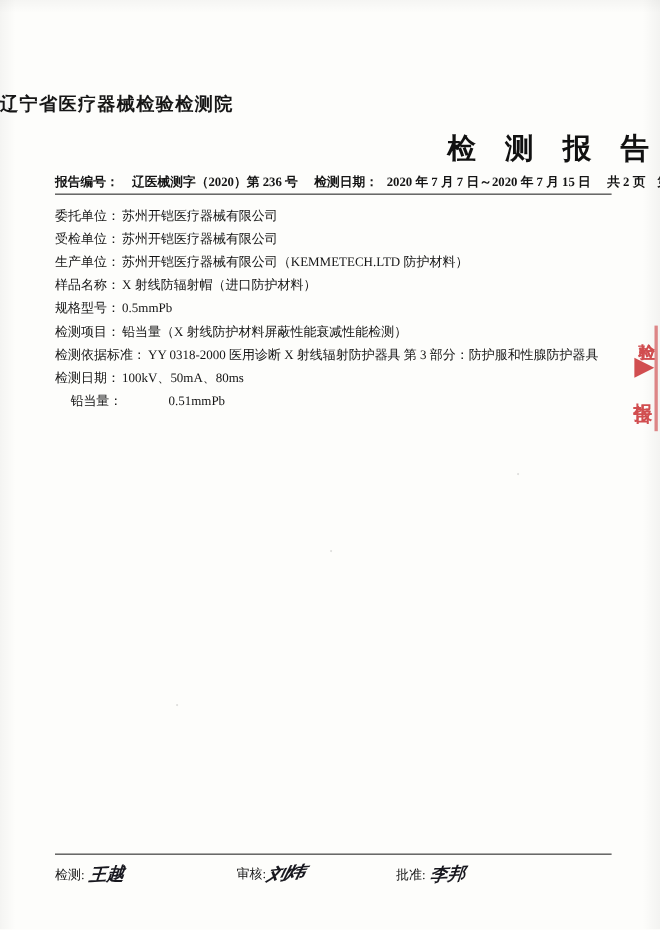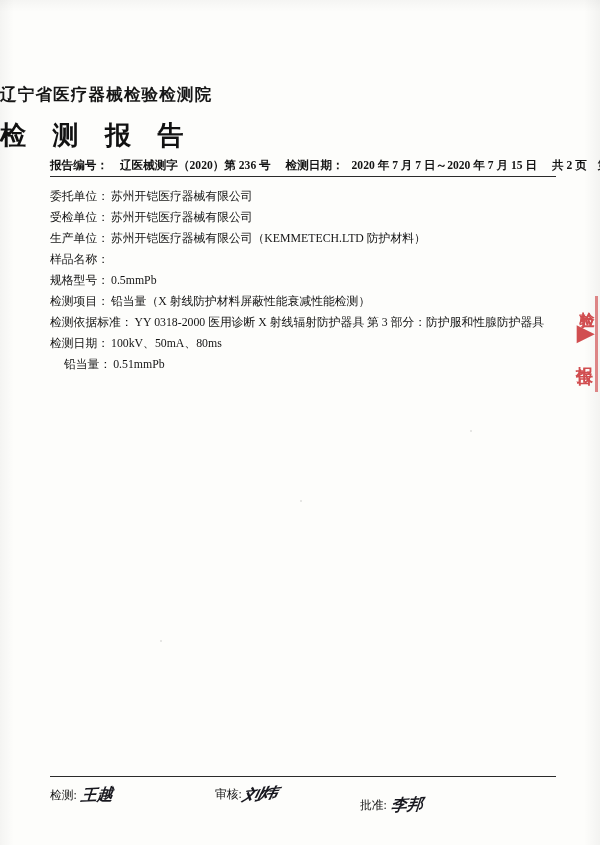--- a/index.html
+++ b/index.html
@@ -41,21 +41,21 @@
     font-size: 16.5px;
     font-weight: bold;
     letter-spacing: 1.2px;
     color: #161616;
   }
   .doc-title {
     position: absolute;
     top: 118px;
     left: 0;
     right: 0;
-    text-align: left;
+    text-align: right;
     font-size: 26px;
     font-weight: bold;
     letter-spacing: 10px;
     color: #111111;
   }
 
   .meta-line {
     position: absolute;
     top: 158px;
     left: 50px;
@@ -115,21 +115,21 @@
   }
   .sig {
     position: absolute;
     font-size: 11.8px;
     color: #141414;
     display: flex;
     align-items: center;
   }
   .sig.s1 { left: 0; top: 6px; }
   .sig.s2 { left: 165px; top: 6px; }
-  .sig.s3 { left: 310px; top: 16px; }
+  .sig.s3 { left: 310px; top: 6px; }
   .sig .hand {
     font-family: "Liberation Serif", serif;
     font-style: italic;
     font-weight: bold;
     font-size: 16px;
     color: #18181f;
     margin-left: 4px;
     transform: skewX(-8deg) rotate(-3deg);
     display: inline-block;
   }
@@ -210,20 +210,21 @@
       <span class="value">苏州开铠医疗器械有限公司</span>
     </div>
 
     <div class="field">
       <span class="label">生产单位：</span>
       <span class="value">苏州开铠医疗器械有限公司（KEMMETECH.LTD 防护材料）</span>
     </div>
 
     <div class="field">
       <span class="label">样品名称：</span>
+      <span class="value">X 射线防辐射帽（进口防护材料）</span>
     </div>
 
     <div class="field">
       <span class="label">规格型号：</span>
       <span class="value">0.5mmPb</span>
     </div>
 
 
     <div class="field">
       <span class="label">检测项目：</span>
@@ -233,21 +234,21 @@
     <div class="field">
       <span class="label">检测依据标准：</span>
       <span class="value tabbed">YY 0318-2000 医用诊断 X 射线辐射防护器具 第 3 部分：防护服和性腺防护器具</span>
     </div>
 
     <div class="field">
       <span class="label">检测日期：</span>
       <span class="value tabbed">100kV、50mA、80ms</span>
     </div>
 
-    <div class="field" style="padding-left:14px;">
+    <div class="field" style="padding-left:14px;gap:40px;">
       <span class="label">铅当量：</span>
       <span class="value tabbed">0.51mmPb</span>
     </div>
 
   </div>
 
   <div class="seal-bar"></div>
   <div class="seal top">检验</div>
   <div class="seal arrow">▶</div>
   <div class="seal bottom">报告</div>

